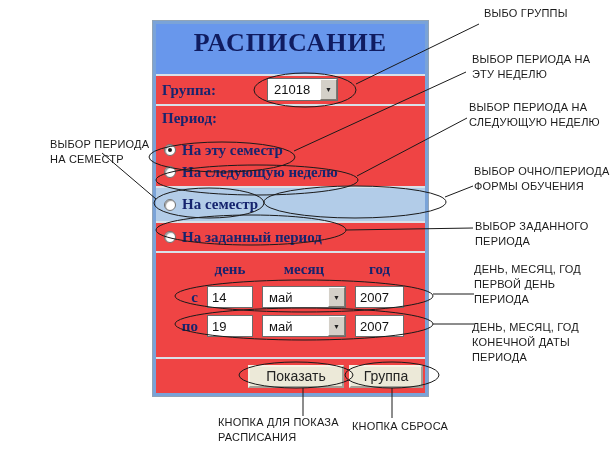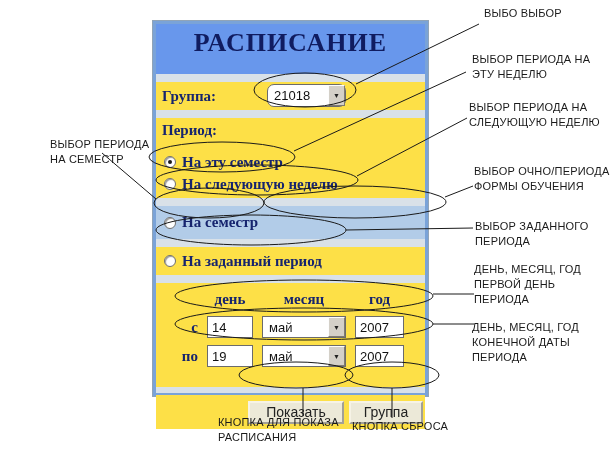--- a/index.html
+++ b/index.html
@@ -13,25 +13,25 @@
 
   
   .panel {
     position: absolute; left: 152px; top: 20px;
     width: 277px; height: 377px;
     border: 1px solid #90a4b8;
     background: #7aa3d8;
     padding: 3px;
   }
   .panel-stack {
-    display: flex; flex-direction: column; gap: 8px;
+    display: flex; flex-direction: column; gap: 2px;
     width: 100%; height: 100%;
     background: #d9e1e8;
   }
-  .row { background: #fde047; flex: 0 0 auto; position: relative; }
+  .row { background: #ef4444; flex: 0 0 auto; position: relative; }
 
   .row-header {
     height: 50px; background: #6897ec;
     display: flex; align-items: flex-start; justify-content: center;
   }
   .title {
     font-family: "Liberation Serif", serif;
     font-weight: bold; font-size: 26px; letter-spacing: 1px;
     color: #101c60; margin-top: 4px;
   }
@@ -77,21 +77,21 @@
     flex: 1 1 auto; font-size: 13px; color: #111;
     display: flex; align-items: center; padding-left: 6px;
     white-space: nowrap; overflow: hidden;
   }
   .select .arrow-btn {
     flex: 0 0 17px; background: #d4d0c8;
     border: 1px solid; border-color: #fdfdfd #7e7a72 #7e7a72 #fdfdfd;
     display: flex; align-items: center; justify-content: center;
     font-size: 7px; color: #222;
   }
-  .w-group { width: 79px; border-radius: 7px; }
+  .w-group { width: 71px; }
   .w-sem { width: 153px; height: 25px; margin-left: 2px; }
   .w-month { width: 84px; height: 22px; }
 
   .txt {
     background: #fff; border: 1px solid #6b6b6b;
     font-family: "Liberation Sans", sans-serif;
     font-size: 13px; color: #111; height: 22px; padding-left: 4px;
   }
   .w-day { width: 46px; }
   .w-year { width: 49px; }
@@ -197,21 +197,21 @@
 
     <div class="row row-buttons">
       <button class="btn btn-show">Показать</button>
       <button class="btn btn-reset">Группа</button>
     </div>
 
   </div>
 </div>
 
 <div class="callout" style="left:484px; top:6px;">
-  <span>ВЫБО ВЫБОР</span>
+  <span>ВЫБО ГРУППЫ</span>
 </div>
 <div class="callout" style="left:472px; top:52px;">
   <span>ВЫБОР ПЕРИОДА НА</span>
   <span>ЭТУ НЕДЕЛЮ</span>
 </div>
 <div class="callout" style="left:469px; top:100px;">
   <span>ВЫБОР ПЕРИОДА НА</span>
   <span>СЛЕДУЮЩУЮ НЕДЕЛЮ</span>
 </div>
 <div class="callout" style="left:6px; top:137px;margin-left:44px;">

